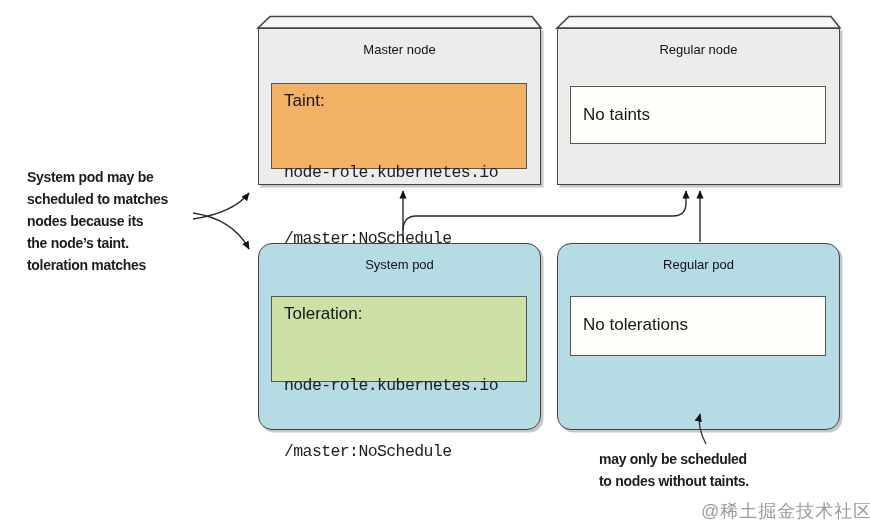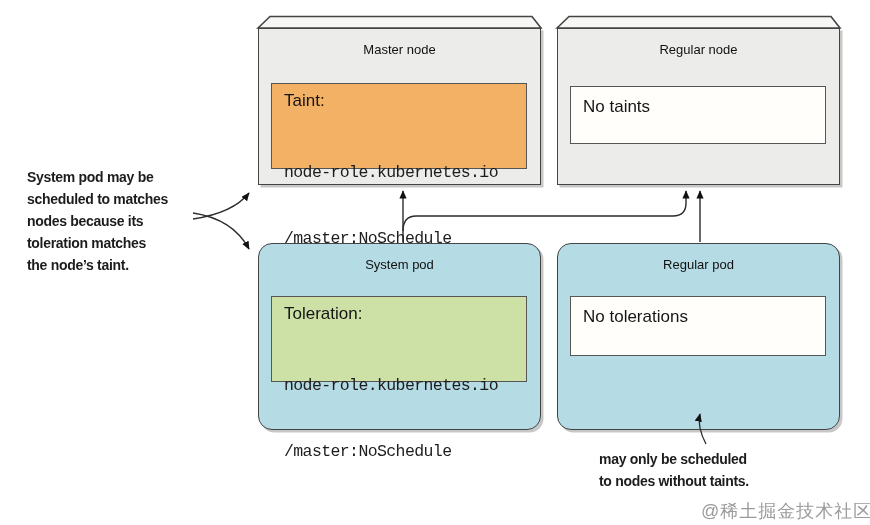--- a/index.html
+++ b/index.html
@@ -54,21 +54,21 @@
   .chip {
     position: absolute;
     left: 12px; top: 54px;
     width: 256px; height: 86px;
     border: 1.4px solid #565656;
     box-sizing: border-box;
     padding: 7px 12px;
   }
   .chip.taint      { background: var(--taint_fill, #f2b164); }
   .chip.toleration { background: var(--toleration_fill, #cde0a5); top: 52px; }
-  .chip.plain      { background: var(--field_fill, #fffefb); top: 57px; height: 58px; padding-top: 10px; }
+  .chip.plain      { background: var(--field_fill, #fffefb); top: 57px; height: 58px; padding-top: 18px; }
   #regular-pod .chip.plain { top: 52px; height: 60px; }
   .chip-label {
     font-size: 17px;
     color: #151515;
   }
   .chip-code {
     margin-top: 7px;
     font-family: "Liberation Mono", monospace;
     font-size: 16.5px;
     line-height: 22px;
@@ -136,22 +136,22 @@
     <div class="box-title">Regular pod</div>
     <div class="chip plain">
       <div class="chip-label">No tolerations</div>
     </div>
   </div>
 
   <div class="annotation" id="left-annotation">
     <div>System pod may be</div>
     <div>scheduled to matches</div>
     <div>nodes because its</div>
+    <div>the node’s taint.</div>
     <div>toleration matches</div>
-    <div>the node’s taint.</div>
   </div>
 
   <div class="annotation" id="bottom-annotation">
     <div>may only be scheduled</div>
     <div>to nodes without taints.</div>
   </div>
 
   <div id="watermark">@稀土掘金技术社区</div>
 
   <svg class="overlay" viewBox="0 0 870 525">

